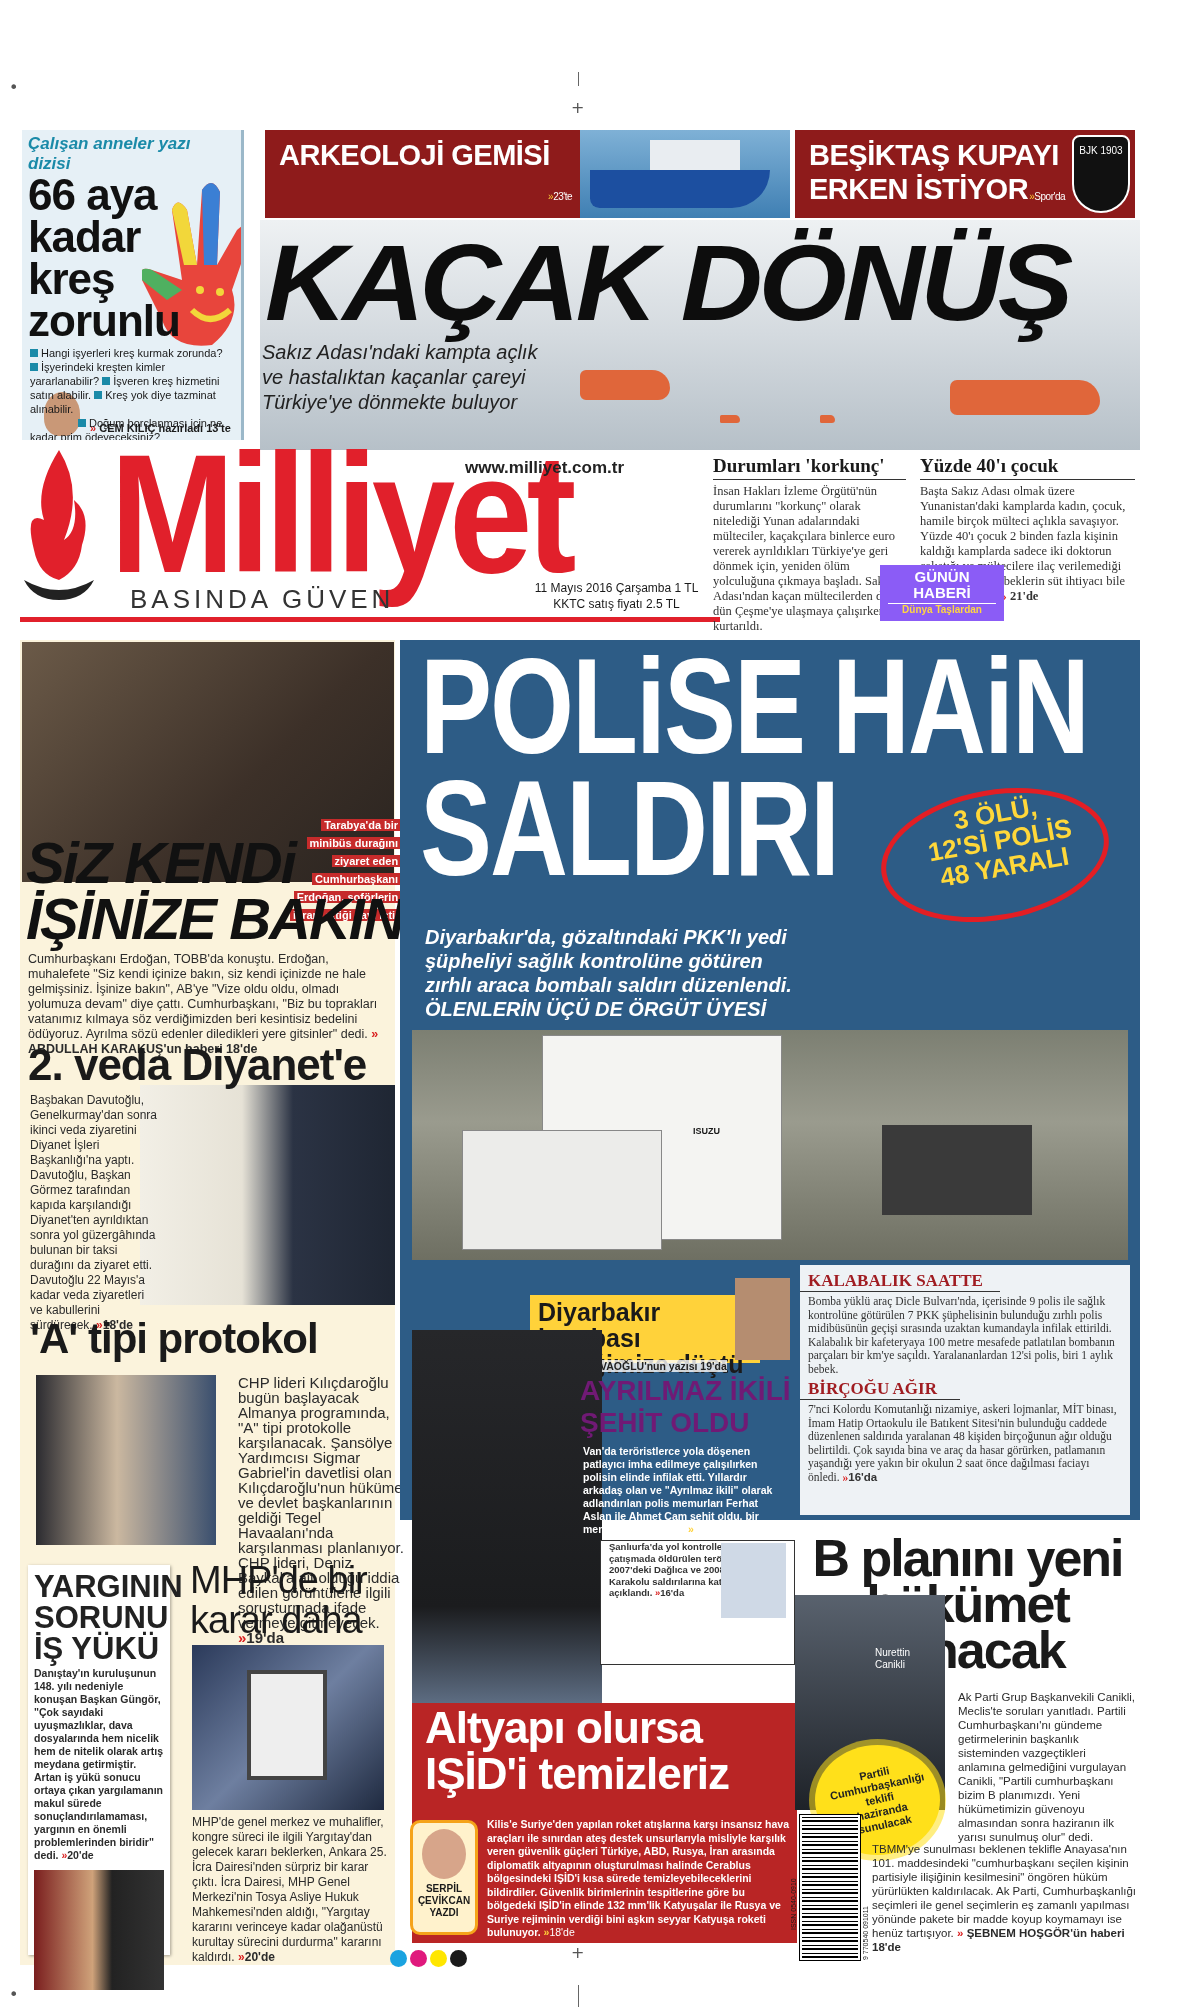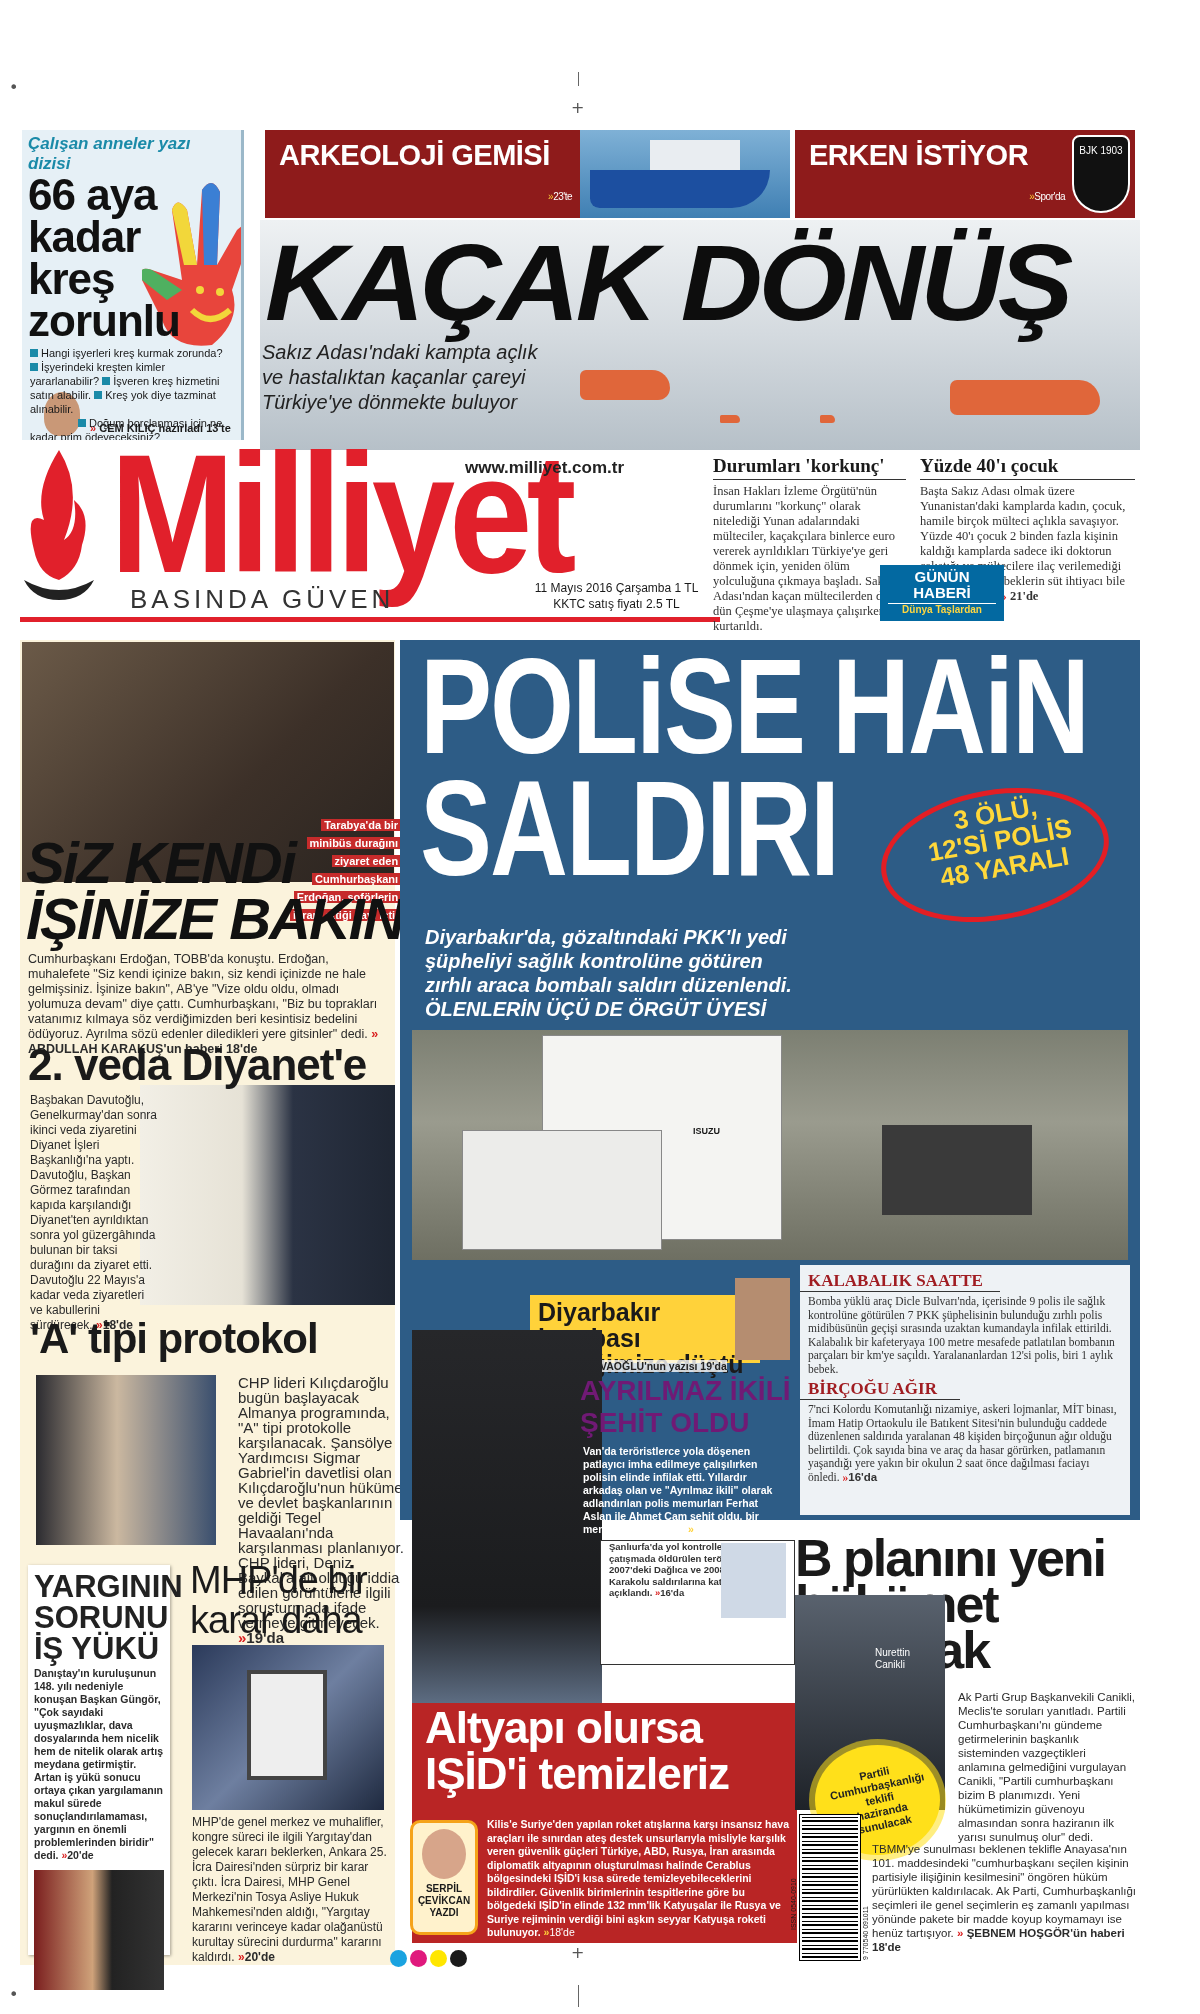--- a/index.html
+++ b/index.html
@@ -33,21 +33,21 @@
 #flame{left:24px;top:450px;width:70px;height:150px}
 #logo{left:110px;top:430px;font-size:150px;font-weight:900;color:#e1202b;letter-spacing:-6px;line-height:150px;transform:scaleY(1.12);transform-origin:top}
 #tagline{left:130px;top:584px;font-size:26px;letter-spacing:4px;color:#333}
 #url{left:465px;top:458px;font-size:17px;font-weight:bold;color:#222}
 #date{left:520px;top:580px;font-size:12px;text-align:center;width:193px;line-height:16px}
 #redrule{left:20px;top:617px;width:700px;height:5px;background:#e1202b}
 
 .serif{font-family:"Liberation Serif",serif}
 .colhead{font-family:"Liberation Serif",serif;font-weight:bold;font-size:19px;border-bottom:1px solid #333;padding-bottom:2px}
 .coltext{font-family:"Liberation Serif",serif;font-size:12.5px;line-height:15px;color:#333}
-#gunun{left:880px;top:565px;width:124px;height:56px;background:#0369a1;color:#fff;text-align:center;font-weight:bold}
+#gunun{left:880px;top:565px;width:124px;height:56px;background:#8b5cf6;color:#fff;text-align:center;font-weight:bold}
 #gunun .t{font-size:15px;line-height:16px;padding-top:4px}
 #gunun .b{font-size:10px;color:#ffd640;border-top:1px solid #fff;margin:2px 8px 0}
 
 #leftcol{left:20px;top:640px;width:375px;height:1325px;background:#fbf3dc}
 #erdogan-photo{left:22px;top:642px;width:372px;height:240px;background:linear-gradient(135deg,#6b5a48,#3c3028 60%,#2a2420)}
 .caption-red{position:absolute;background:#c62b2b;color:#fff;font-size:11px;font-weight:bold;padding:0 3px;line-height:15px}
 #siz{left:26px;top:835px;font-size:58px;line-height:56px;font-weight:900;font-style:italic;letter-spacing:-2px;color:#111}
 .body-sans{font-size:12.5px;line-height:15px;color:#2b2b2b}
 #veda{left:28px;top:1040px;font-size:44px;font-weight:900;letter-spacing:-1px}
 #veda-photo{left:140px;top:1085px;width:255px;height:220px;background:linear-gradient(90deg,#f2efe6 0%,#e6e2d6 40%,#2b3344 60%,#1f2633 100%)}
@@ -68,21 +68,21 @@
 #civaoglu{left:530px;top:1295px;width:230px;height:68px;background:#ffd23a}
 #civaoglu-face{left:735px;top:1278px;width:55px;height:82px;background:#b58d70}
 #friends{left:412px;top:1330px;width:190px;height:395px;background:linear-gradient(180deg,#26272a,#1b1c1e 70%,#6c7f99)}
 #ayrilmaz{left:580px;top:1375px;color:#701a75;font-size:28px;font-weight:bold;line-height:32px}
 #kalabalik{left:800px;top:1265px;width:330px;height:250px;background:rgba(255,255,255,.92)}
 #aktutun{left:600px;top:1540px;width:195px;height:125px;background:#fff;border:1px solid #333}
 #isid{left:412px;top:1703px;width:385px;height:240px;background:#b92525}
 #isid-head{left:425px;top:1705px;color:#fff;font-size:44px;line-height:46px;font-weight:900;letter-spacing:-1px}
 #serpil{left:410px;top:1820px;width:68px;height:115px;background:#fff2cc;border:3px solid #f5a31a;border-radius:10px}
 
-#bplan{left:795px;top:1535px;font-size:52px;line-height:46px;font-weight:900;letter-spacing:-2px;text-align:left;width:345px}
+#bplan{left:795px;top:1535px;font-size:52px;line-height:46px;font-weight:900;letter-spacing:-2px;text-align:center;width:345px}
 #canikli{left:795px;top:1595px;width:150px;height:215px;background:linear-gradient(180deg,#59626e,#1e2228)}
 #burst{left:815px;top:1745px;width:125px;height:110px;background:#ffe01a;border-radius:50%;box-shadow:0 0 0 6px rgba(255,224,26,.55)}
 #barcode{left:800px;top:1815px;width:60px;height:145px;background:repeating-linear-gradient(0deg,#000 0 2px,#fff 2px 4px,#000 4px 5px,#fff 5px 8px);border:2px solid #fff;outline:1px solid #000}
 .cmyk{position:absolute;top:1950px;width:17px;height:17px;border-radius:50%}
 </style>
 </head>
 <body>
 
 <div class="regmark" style="left:9px;top:78px">•</div>
 <div class="regmark" style="left:9px;top:1985px">•</div>
@@ -121,20 +121,21 @@
 
 <div class="banner" style="left:265px;width:315px">
   <div>ARKEOLOJİ GEMİSİ</div>
   <span class="ref"><span style="color:#ffd23a">»</span><span>23'te</span></span>
 </div>
 <div id="ship" class="abs">
   <div class="cabin"></div>
     <div class="hull"></div>
 </div>
 <div class="banner" style="left:795px;width:340px">
+  <div>BEŞİKTAŞ KUPAYI</div>
   <div>ERKEN İSTİYOR</div>
   <span class="ref" style="right:70px"><span style="color:#ffd23a">»</span><span>Spor'da</span></span>
 </div>
 <div id="bjk"><span>BJK 1903</span></div>
 
 <div id="hero-photo" class="abs">
   <div class="boat" style="left:320px;top:150px;width:90px;height:30px"></div>
   <div class="boat" style="left:690px;top:160px;width:150px;height:35px"></div>
   <div class="boat" style="left:460px;top:195px;width:20px;height:8px"></div>
   <div class="boat" style="left:560px;top:195px;width:15px;height:8px"></div>

